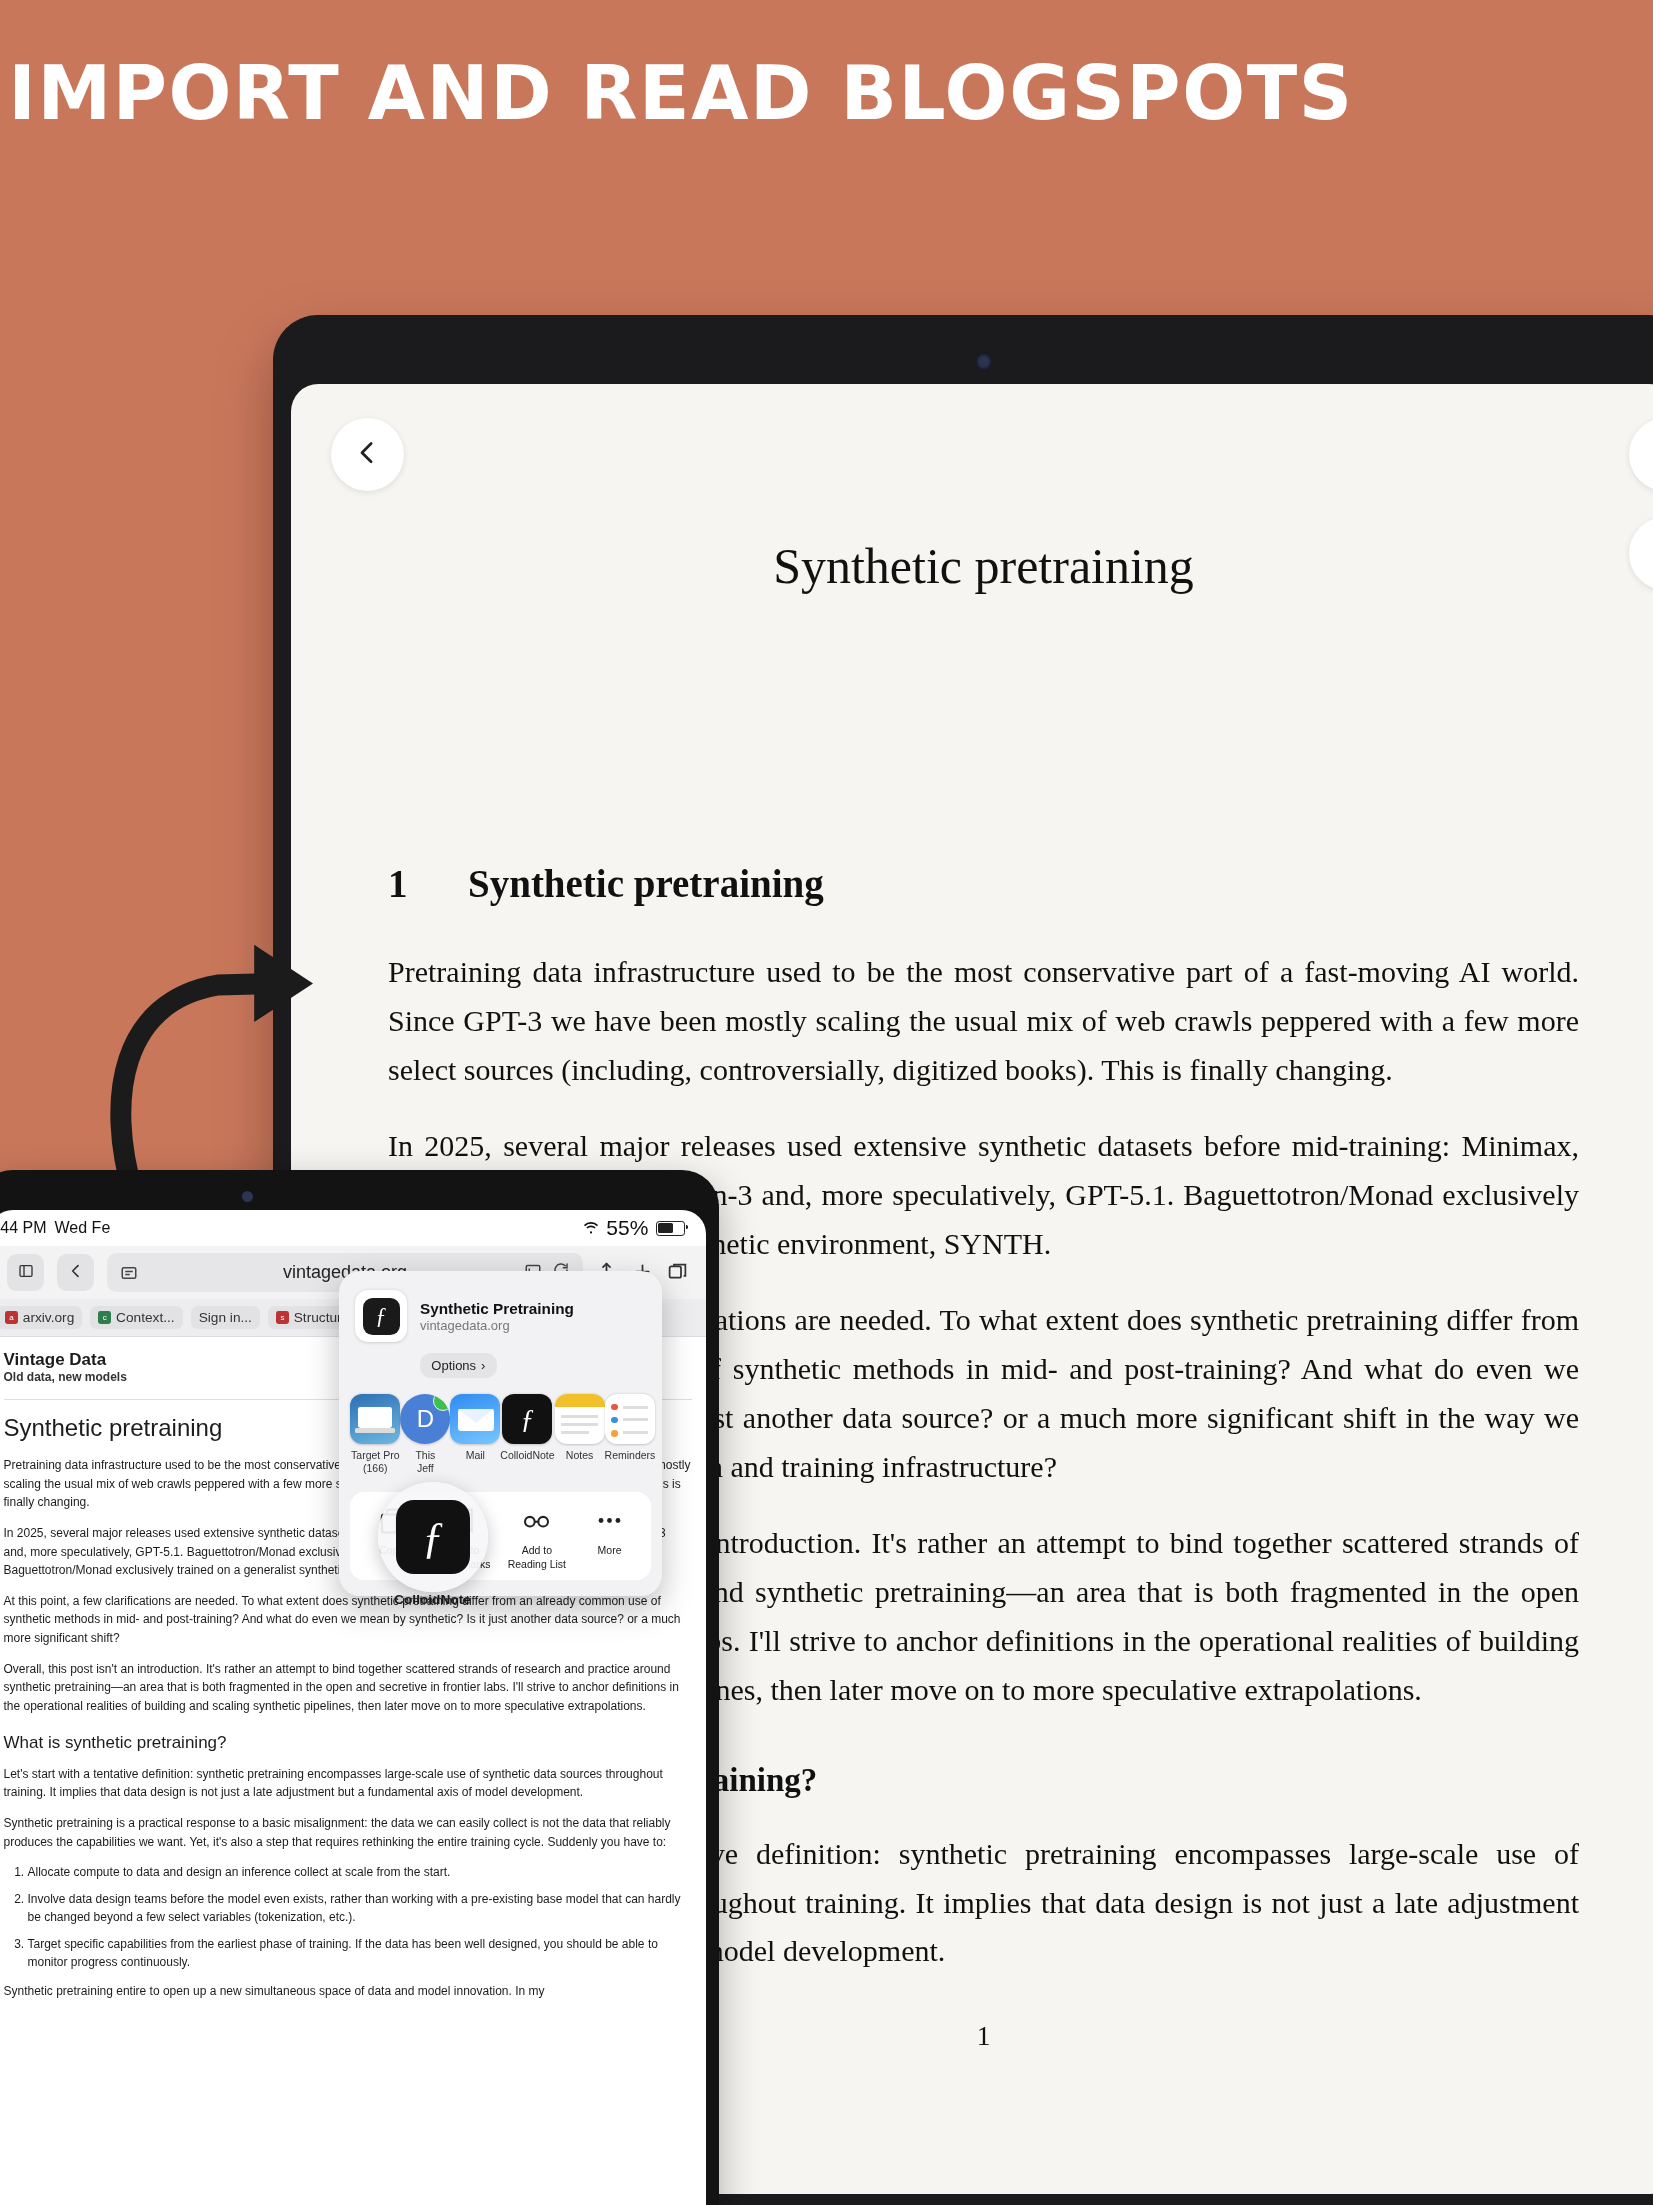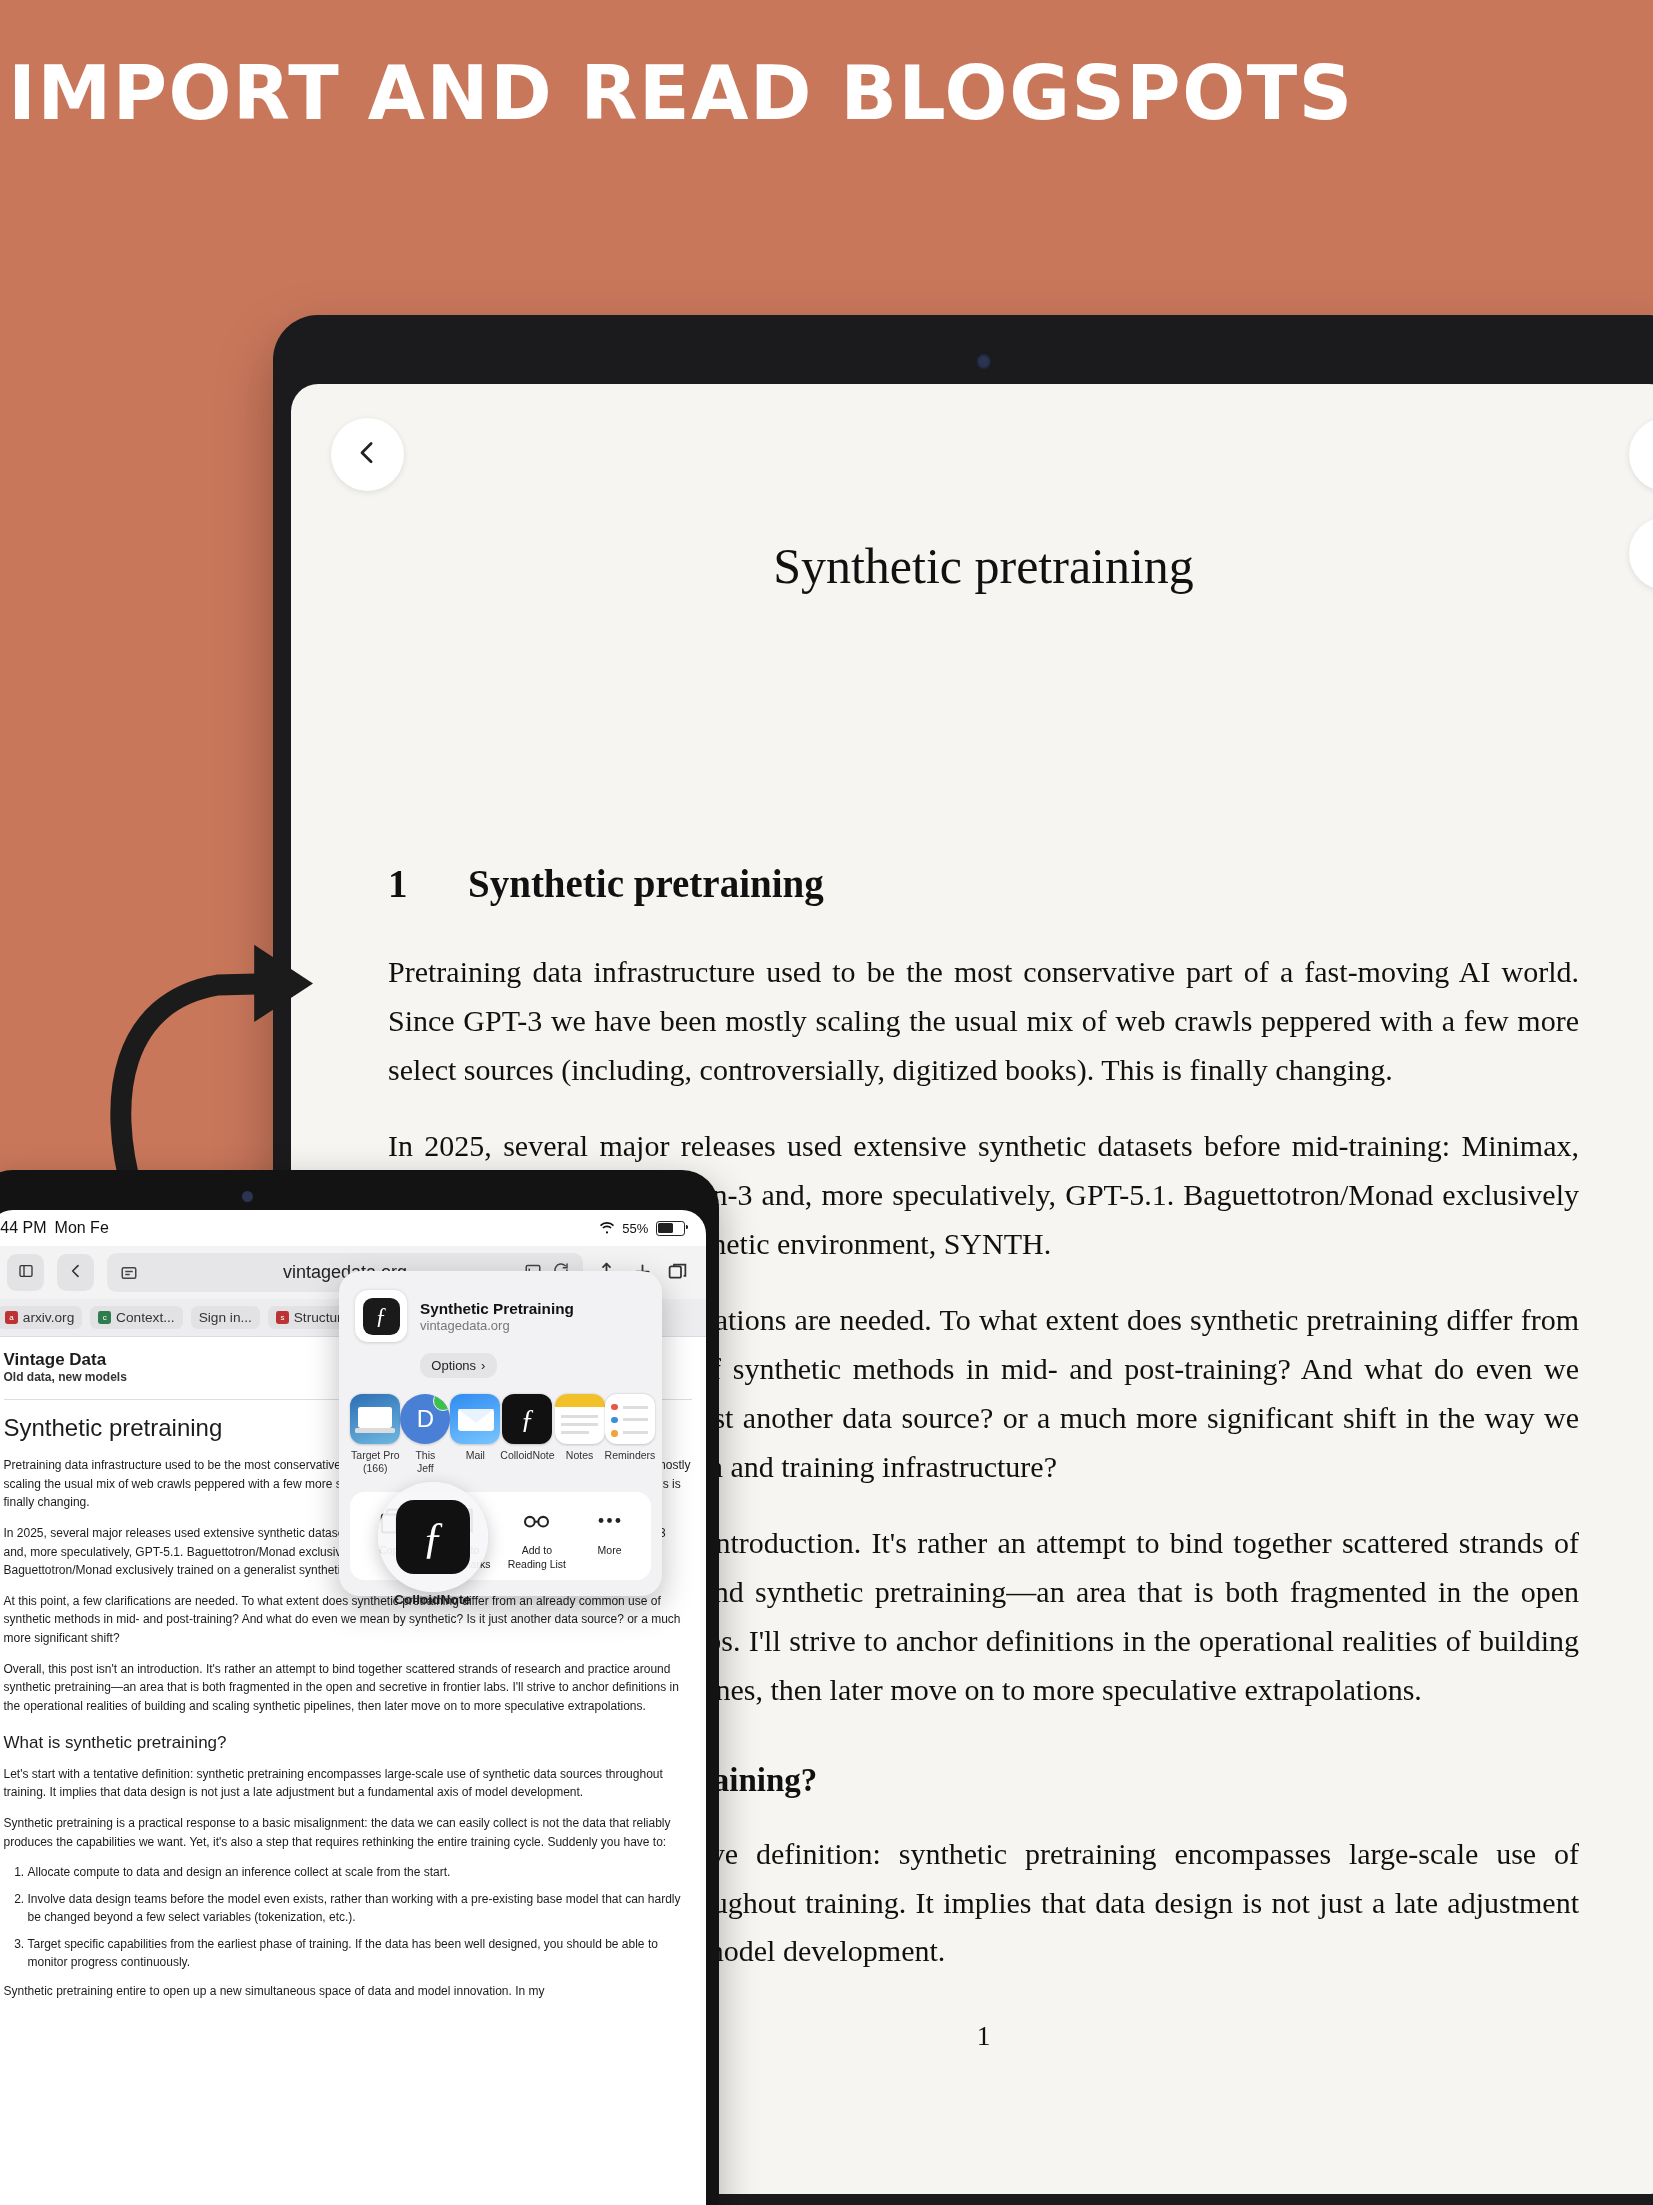--- a/index.html
+++ b/index.html
@@ -190,21 +190,21 @@
   .status-bar {
     height: 36px;
     display: flex;
     align-items: center;
     justify-content: space-between;
     padding: 0 21px 0 11.3px;
     font-size: 16px;
     color: #111;
     font-family: "Liberation Sans", sans-serif;
   }
-  .status-right { display: flex; align-items: center; gap: 7.3px; font-size: 13px; }
+  .status-right { display: flex; align-items: center; gap: 7.3px; font-size: 21px; }
   .batt {
     width: 27.4px; height: 13px; border: 1.6px solid #222; border-radius: 3.2px;
     position: relative; display:inline-block;
   }
   .batt::after {
     content: ""; position: absolute; right: -4px; top: 3.2px; width: 2.4px; height: 4.8px;
     background: #222; border-radius: 0 1.6px 1.6px 0;
   }
   .batt span { position:absolute; left:1.6px; top:1.6px; bottom:1.6px; width:55%; background:#222; border-radius:1.6px;}
 
@@ -458,21 +458,21 @@
     </svg>
   </div>
 
   <div class="phone">
     <div class="phone-camera"></div>
     <div class="phone-screen">
 
       <div class="status-bar">
         <div style="display:flex; gap:8px;">
           <span>44 PM</span>
-          <span>Mon Fe</span>
+          <span>Wed Fe</span>
         </div>
         <div class="status-right">
           <span>
             <svg viewBox="0 0 24 24" width="16" height="16" fill="#111">
                 <path d="M12 18.5a1.6 1.6 0 1 0 0 3.2 1.6 1.6 0 0 0 0-3.2zM5 12.6l1.8 1.8a7.4 7.4 0 0 1 10.4 0l1.8-1.8a9.9 9.9 0 0 0-14 0zM1.4 9l1.8 1.8a12.5 12.5 0 0 1 17.6 0L22.6 9a15 15 0 0 0-21.2 0z"></path>
               </svg>
           </span>
           <span>55%</span>
           <span class="batt">
               <span></span>

